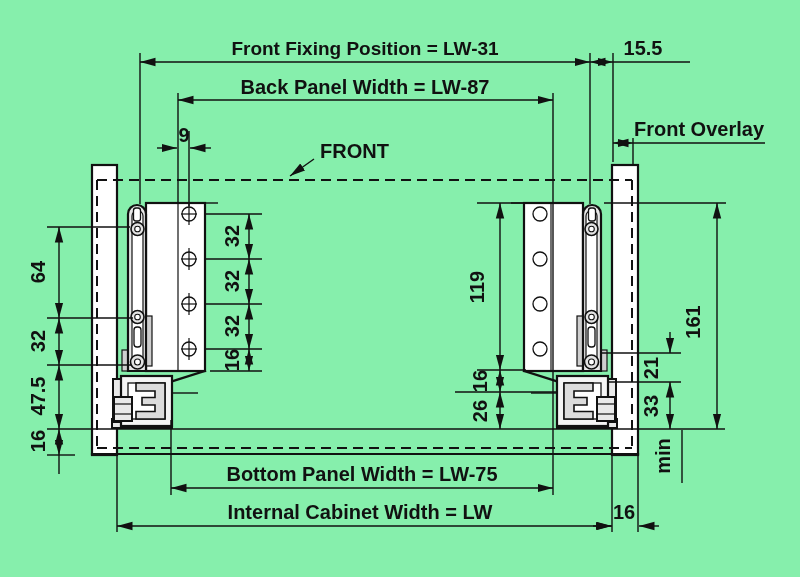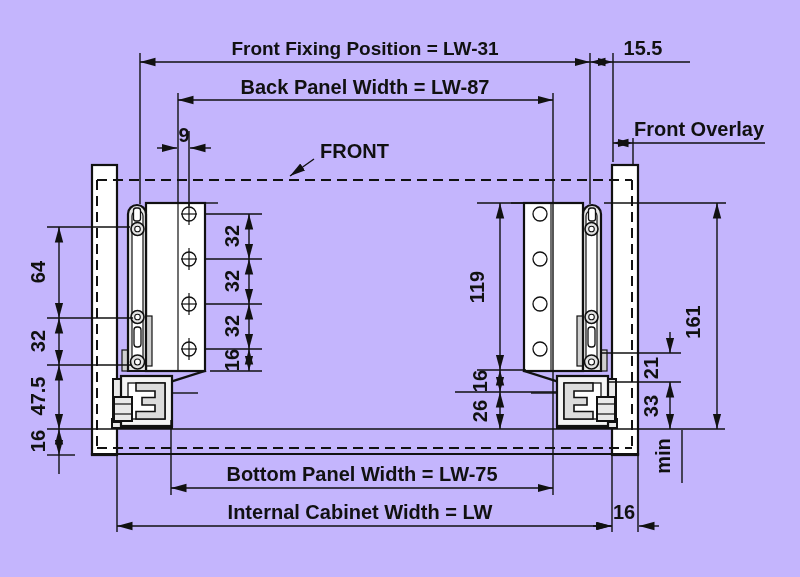--- a/index.html
+++ b/index.html
@@ -1,16 +1,16 @@
 <!DOCTYPE html>
 <html><head>
 <meta charset="utf-8">
 <style>
   html,body{margin:0;padding:0;background:#fff;}
-  .stage{width:800px;height:577px;background:#c4b5fd;position:relative;overflow:hidden;}
+  .stage{width:800px;height:577px;background:#86efac;position:relative;overflow:hidden;}
   svg{display:block;}
   .ln{stroke:#111;stroke-width:2.2;fill:none;stroke-linecap:square;}
   .th{stroke:#111;stroke-width:1.4;fill:none;}
   .t1{stroke:#111;stroke-width:1.2;fill:none;}
   .dash{stroke:#111;stroke-width:2;fill:none;stroke-dasharray:10 6;}
   .dim{stroke:#111;stroke-width:1.4;fill:none;}
   .wall{fill:#fff;stroke:#111;stroke-width:2.2;}
   .wht{fill:#fff;stroke:#111;stroke-width:2.2;}
   .wht2{fill:#fff;stroke:#111;stroke-width:1.3;}
   .g1{fill:#e9e9e9;stroke:#111;stroke-width:2;}

